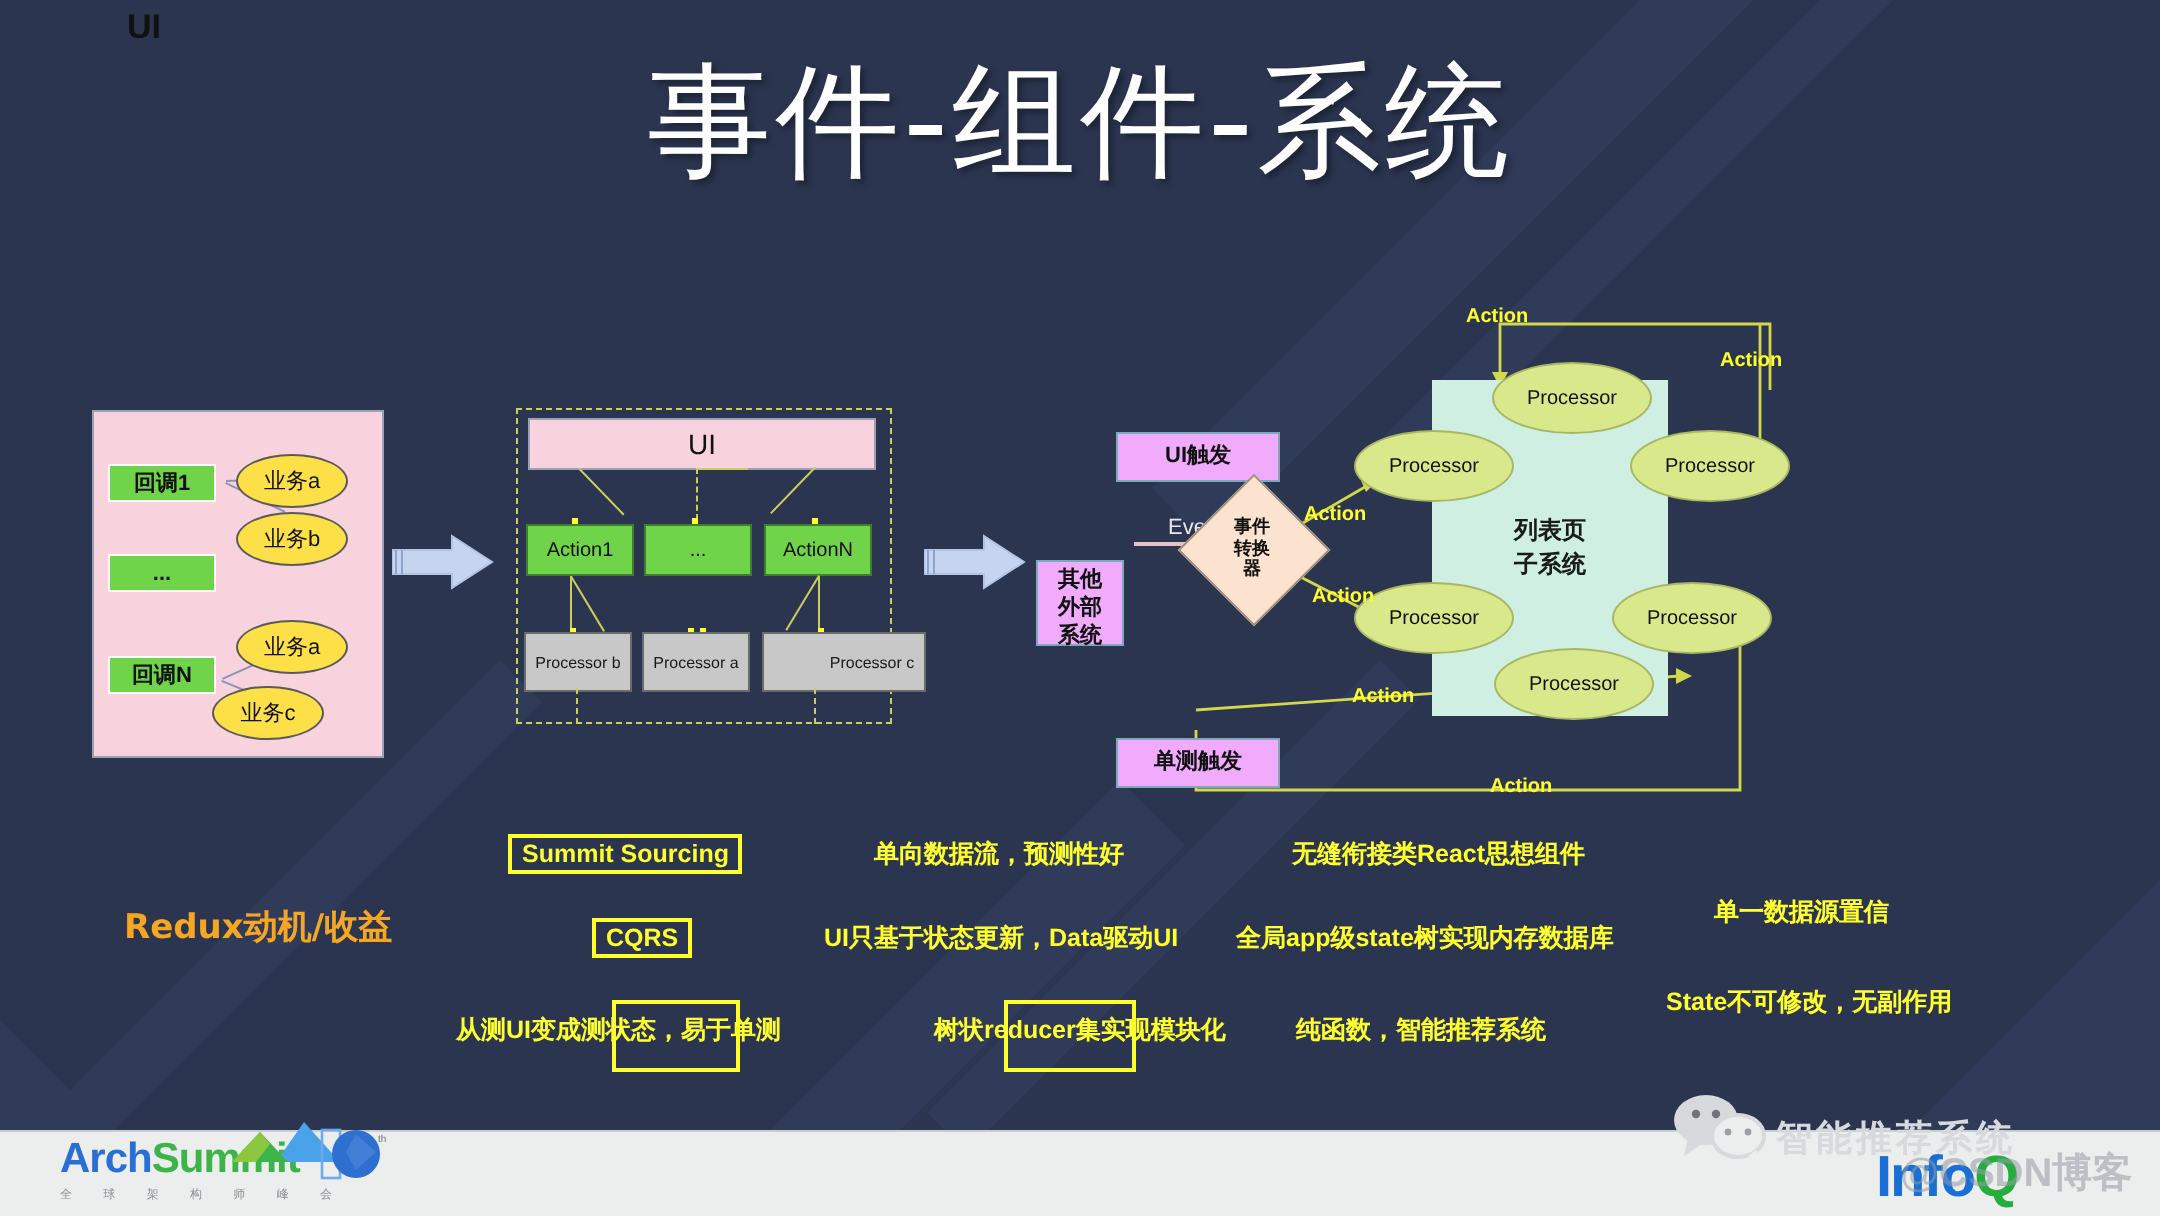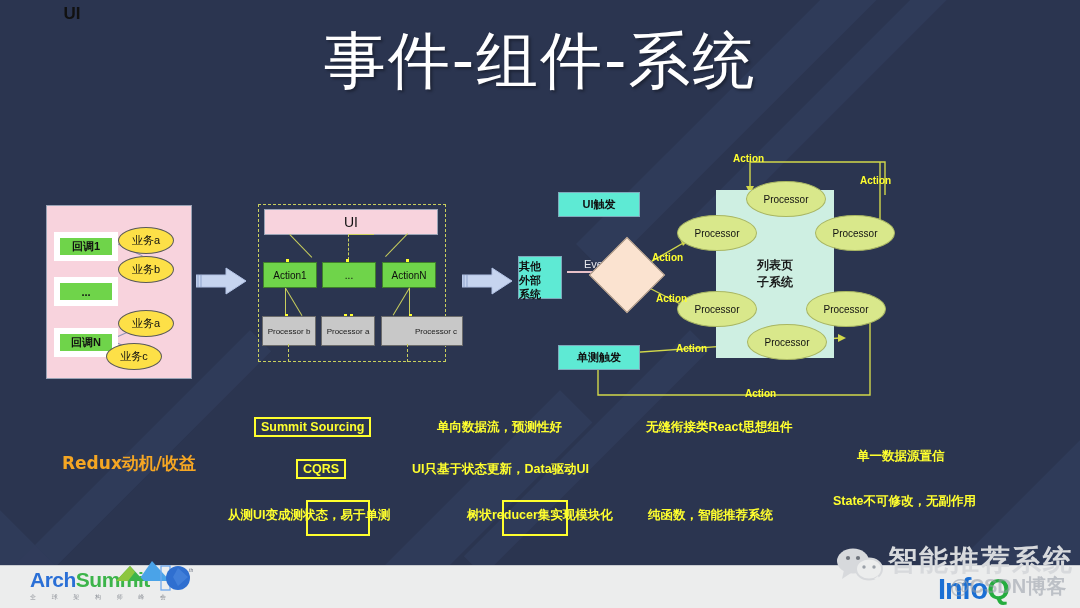--- a/index.html
+++ b/index.html
@@ -36,21 +36,21 @@
   
   #panel1{
     left:46px;top:205px;width:144px;height:172px;
     background:#f8d3dd;border:1px solid #9aa3b5;
   }
   #panel1-title{
     left:0;top:4px;width:144px;text-align:center;
     color:#111;font-size:17px;font-weight:bold;
   }
   .green-box{
-    background:#6fd44a;border:6px solid #ffffff;
+    background:#6fd44a;border:1px solid #ffffff;
     color:#111;font-size:11px;font-weight:bold;
     display:flex;align-items:center;justify-content:center;
   }
   .gray-oval{
     background:#fde047;border:1px solid #5a5a5a;border-radius:50%;
     color:#111;font-size:11px;
     display:flex;align-items:center;justify-content:center;
   }
   .hairline{position:absolute;background:#8e93b8;height:1px;transform-origin:0 0;}
 
@@ -74,22 +74,22 @@
     width:52px;height:28px;
     background:#c8c8c8;border:1px solid #6b6b6b;
     color:#1a1a1a;font-size:8px;
   }
   .yline{position:absolute;background:#c9cf5d;height:1px;transform-origin:0 0;}
   .ydash{position:absolute;border-left:1px dashed #c9cf5d;width:0;}
   .ydot{position:absolute;width:3px;height:3px;background:#ffff2e;}
 
   
   .mint-box{
-    background:#5eead4;border:1px solid #7fa9bb;
-    color:#111;font-size:11px;font-weight:bold;line-height:1.25;
+    background:#f0abfc;border:1px solid #7fa9bb;
+    color:#111;font-size:11px;font-weight:bold;line-height:1.25;margin-top:24px;
   }
   #diamond{
     left:600px;top:248px;width:52px;height:52px;
     background:#fbe3d0;border:1px solid #a08d7c;
     transform:rotate(45deg);
   }
   #diamond-label{
     left:600px;top:248px;width:52px;height:52px;
     color:#111;font-size:9px;font-weight:bold;line-height:1.15;
   }
@@ -118,21 +118,21 @@
   
   #footer{position:absolute;left:0;bottom:0;width:1080px;height:42px;background:#eceded;}
   #footer-top-line{position:absolute;left:0;bottom:42px;width:1080px;height:1px;background:#c9ccd1;}
   .archs-main{font-size:21px;font-weight:bold;letter-spacing:-.5px;}
   .arch-blue{color:#2a6fd6;}
   .arch-green{color:#3cb44a;}
   #arch-sub{font-size:6px;color:#8b8f96;letter-spacing:7px;margin-top:1px;}
   #infoq{font-size:29px;font-weight:bold;letter-spacing:-1px;}
   .iq-blue{color:#1a6fd4;}
   .iq-green{color:#25ad3e;}
-  #wechat-label{color:#d7d9dc;font-size:29px;font-weight:bold;letter-spacing:2px;}
+  #wechat-label{color:#d7d9dc;font-size:18px;font-weight:bold;letter-spacing:2px;}
   #watermark{
     position:absolute;color:rgba(150,155,165,.55);font-size:20px;font-weight:bold;white-space:nowrap;
   }
 </style>
 </head>
 <body>
 
 <div id="slide">
 
   <div id="bg-pattern">
@@ -233,29 +233,36 @@
   </svg>
 
   <div class="pinkline" style="left:567px;top:271px;width:36px;"></div>
   <svg class="abs" style="left:598px;top:266px;" width="12" height="12">
     <polygon points="0,0 10,5.5 0,11" fill="#e8c0c8"></polygon>
   </svg>
 
   <div class="abs mint-box ctr" style="left:558px;top:192px;width:80px;height:23px;">UI触发</div>
   <div class="abs mint-box ctr" style="left:558px;top:345px;width:80px;height:23px;">单测触发</div>
 
-  <div class="abs mint-box" style="left:518px;top:256px;width:42px;height:38px;padding-top:3px;">
+  <div class="abs mint-box" style="left:518px;top:256px;width:42px;height:38px;padding-top:3px;text-align:center;">
     <div>其他</div>
     <div>外部</div>
     <div>系统</div>
   </div>
 
   <div class="abs" style="left:556px;top:258px;color:#e8e8ee;font-size:11px;padding-left:28px;">Event</div>
 
   <div class="abs" id="diamond"></div>
+  <div class="abs ctr" id="diamond-label">
+    <div>
+      <div>事件</div>
+      <div>转换</div>
+      <div>器</div>
+    </div>
+  </div>
 
   <div class="abs ctr" id="subsystem">
     <div>
       <div>列表页</div>
       <div>子系统</div>
     </div>
   </div>
 
   <div class="abs proc-oval ctr" style="left:746px;top:181px;">Processor</div>
   <div class="abs proc-oval ctr" style="left:677px;top:215px;">Processor</div>
@@ -276,20 +283,21 @@
   <div class="abs note note-box" style="left:254px;top:417px;">Summit Sourcing</div>
   <div class="abs note note-box" style="left:280px;top:459px;margin-left:16px;">CQRS</div>
 
   <div class="hollow-box" style="left:306px;top:500px;width:60px;height:32px;"></div>
   <div class="hollow-box" style="left:502px;top:500px;width:62px;height:32px;"></div>
 
   <div class="abs note" style="left:437px;top:419px;">单向数据流，预测性好</div>
   <div class="abs note" style="left:646px;top:419px;">无缝衔接类React思想组件</div>
   <div class="abs note" style="left:857px;top:448px;">单一数据源置信</div>
   <div class="abs note" style="left:412px;top:461px;">UI只基于状态更新，Data驱动UI</div>
+  <div class="abs note" style="left:618px;top:461px;">全局app级state树实现内存数据库</div>
   <div class="abs note" style="left:833px;top:493px;">State不可修改，无副作用</div>
   <div class="abs note" style="left:228px;top:507px;">从测UI变成测状态，易于单测</div>
   <div class="abs note" style="left:467px;top:507px;">树状reducer集实现模块化</div>
   <div class="abs note" style="left:648px;top:507px;">纯函数，智能推荐系统</div>
 
   <div id="footer-top-line"></div>
   <div id="footer"></div>
 
   <div class="abs" style="left:30px;bottom:6px;">
     <svg class="abs" style="left:78px;top:-9px;" width="62" height="22" viewBox="0 0 62 22">

